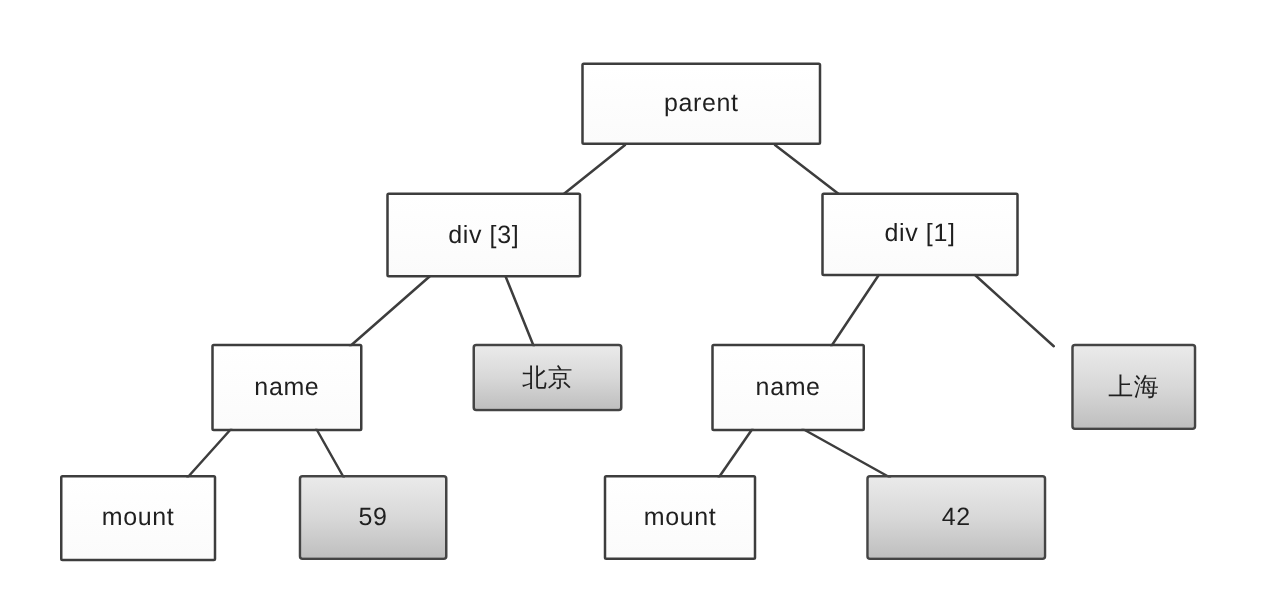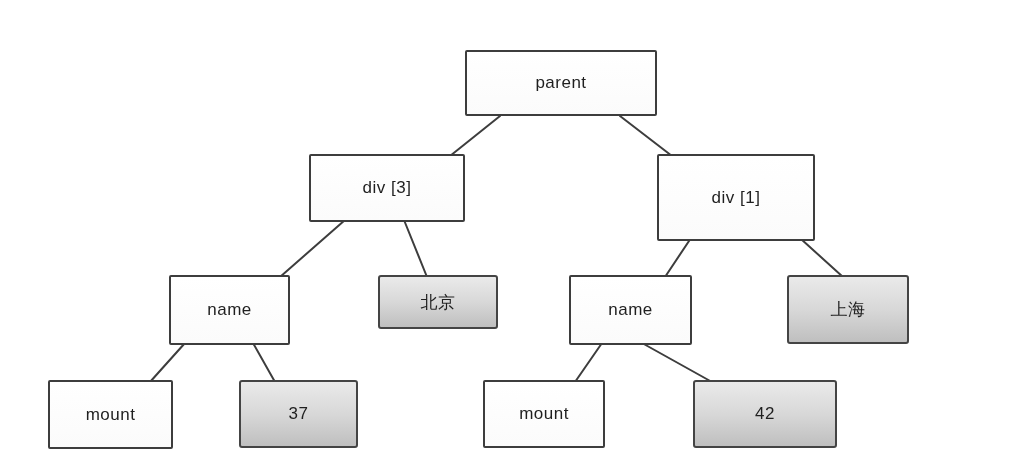--- a/index.html
+++ b/index.html
@@ -25,37 +25,37 @@
   .node {
     position: absolute;
     box-sizing: border-box;
     display: flex;
     align-items: center;
     justify-content: center;
     border: 2px solid #3d3d3d;
     background: linear-gradient(180deg, #ffffff 0%, #fbfbfb 100%);
     border-radius: 2px;
     color: #1f1f1f;
-    font-size: 17px;
+    font-size: 20px;
     letter-spacing: 0.5px;
     text-align: center;
   }
   .node.gray {
     background: linear-gradient(180deg, #eaeaea 0%, #d8d8d8 50%, #bfbfbf 100%);
     border-radius: 3px;
     border-color: #444444;
   }
   
   .n-parent   { left: 465px; top: 50px;  width: 192px; height: 66px; }
   .n-div0     { left: 309px; top: 154px; width: 156px; height: 68px; }
-  .n-div1     { left: 657px; top: 154px; width: 158px; height: 87px; }
+  .n-div1     { left: 657px; top: 154px; width: 158px; height: 67px; }
   .n-name0    { left: 169px; top: 275px; width: 121px; height: 70px; }
   .n-beijing  { left: 378px; top: 275px; width: 120px; height: 54px; }
   .n-name1    { left: 569px; top: 275px; width: 123px; height: 70px; }
-  .n-shanghai { left: 787px; top: 275px; width: 122px; height: 69px; }
+  .n-shanghai { left: 857px; top: 275px; width: 100px; height: 69px; }
   .n-mount0   { left: 48px;  top: 380px; width: 125px; height: 69px; }
   .n-v37      { left: 239px; top: 380px; width: 119px; height: 68px; }
   .n-mount1   { left: 483px; top: 380px; width: 122px; height: 68px; }
   .n-v42      { left: 693px; top: 380px; width: 144px; height: 68px; }
 </style>
 </head>
 <body>
 
 <div id="stage">
 
@@ -100,21 +100,21 @@
 
   <div class="node gray n-shanghai">
     <span>上海</span>
   </div>
 
   <div class="node n-mount0">
     <span>mount</span>
   </div>
 
   <div class="node gray n-v37">
-    <span>37</span>
+    <span>59</span>
   </div>
 
   <div class="node n-mount1">
     <span>mount</span>
   </div>
 
   <div class="node gray n-v42">
     <span>42</span>
   </div>
 

